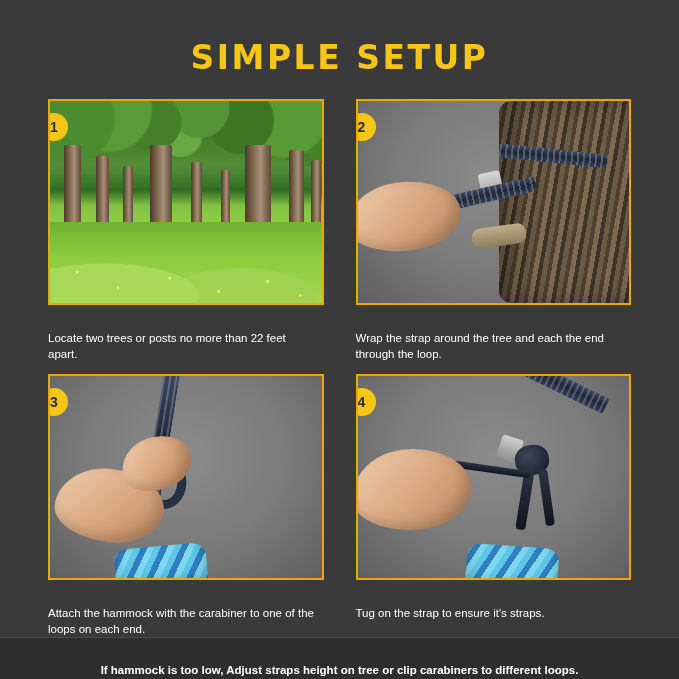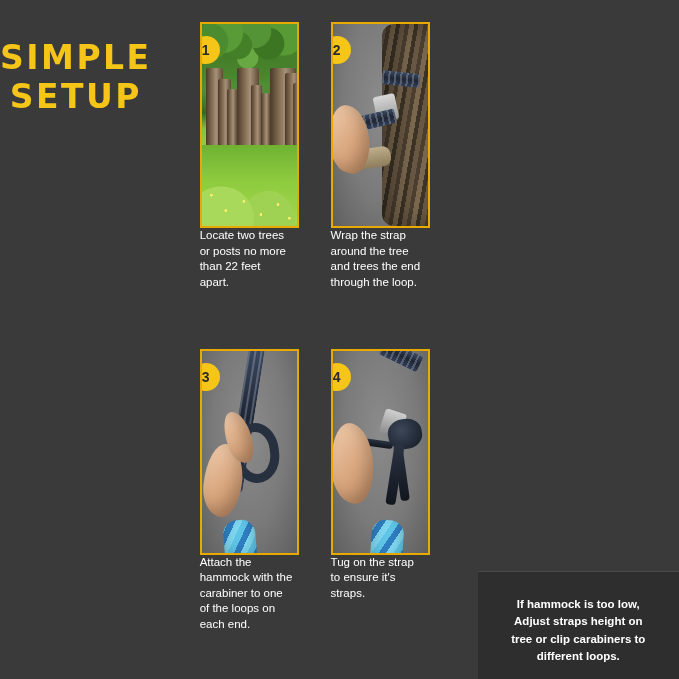--- a/index.html
+++ b/index.html
@@ -8,20 +8,21 @@
     width: 679px; height: 679px;
     background: #3a3a3a;
     font-family: "Liberation Sans", sans-serif;
     overflow: hidden;
   }
   #infographic {
     position: relative;
     width: 679px; height: 679px;
     background: #3a3a3a;
     display: flex;
+    flex-direction: column;
   }
   .title {
     text-align: center;
     color: #f5c518;
     font-size: 33px;
     font-weight: bold;
     letter-spacing: 2.5px;
     margin-top: 38px;
     margin-bottom: 0;
     font-family: "DejaVu Sans", sans-serif;
@@ -53,21 +54,21 @@
     font-size: 14px;
     font-weight: bold;
     display: flex; align-items: center; justify-content: center;
     z-index: 5;
     font-family: "Liberation Sans", sans-serif;
   }
   .caption {
     color: #ffffff;
     font-size: 11.5px;
     line-height: 1.35;
-    margin-top: 0;
+    margin-top: 26px;
     padding-right: 6px;
   }
   .footer {
     margin-top: auto;
     background: #2e2e2e;
     border-top: 1px solid #4a4a4a;
     padding: 24px 30px 14px 30px;
     text-align: center;
   }
   .footer p {
@@ -262,21 +263,21 @@
       <div class="photo-frame">
         <div class="studio"></div>
         <div class="bark"></div>
         <div class="bark-stub"></div>
         <div class="strap s2b"></div>
         <div class="buckle2"></div>
         <div class="strap s2a"></div>
         <div class="hand h2"></div>
         <div class="badge">2</div>
       </div>
-      <div class="caption">Wrap the strap around the tree and trees the end through the loop.</div>
+      <div class="caption">Wrap the strap around the tree and each the end through the loop.</div>
     </div>
 
     <div class="step">
       <div class="photo-frame">
         <div class="studio"></div>
         <div class="strap s3"></div>
         <div class="loop3"></div>
         <div class="hammock hm3"></div>
         <div class="hand h3a"></div>
         <div class="hand h3b"></div>

